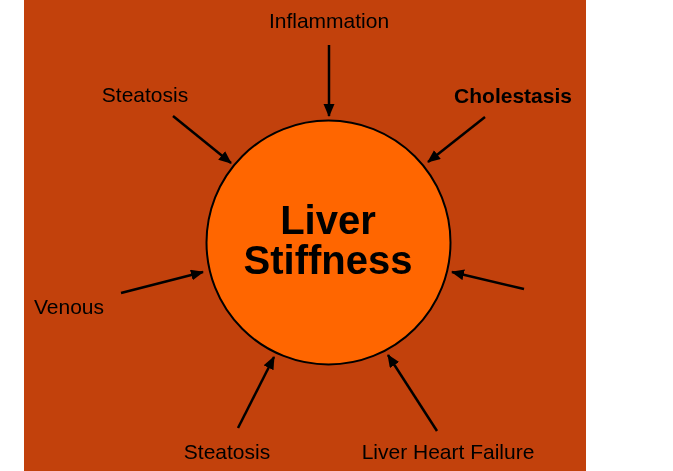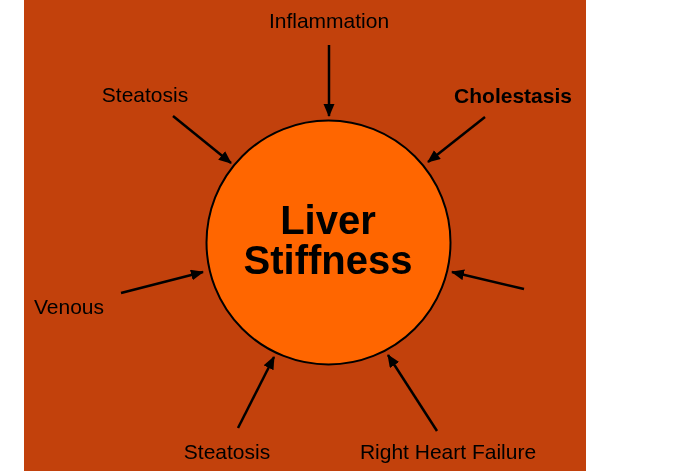--- a/index.html
+++ b/index.html
@@ -82,17 +82,17 @@
 
   <div class="factor-label" style="left:121px; top:84px;">Steatosis</div>
 
   <div class="factor-label" style="left:489px; top:85px;font-weight:bold;">Cholestasis</div>
 
   <div class="factor-label" style="left:45px; top:296px;">Venous</div>
 
 
   <div class="factor-label" style="left:203px; top:441px;">Steatosis</div>
 
-  <div class="factor-label" style="left:424px; top:441px;">Right Heart Failure</div>
+  <div class="factor-label" style="left:424px; top:441px;">Liver Heart Failure</div>
 
   <div class="center-label">Liver Stiffness</div>
 
 </div>
 
 </body></html>

